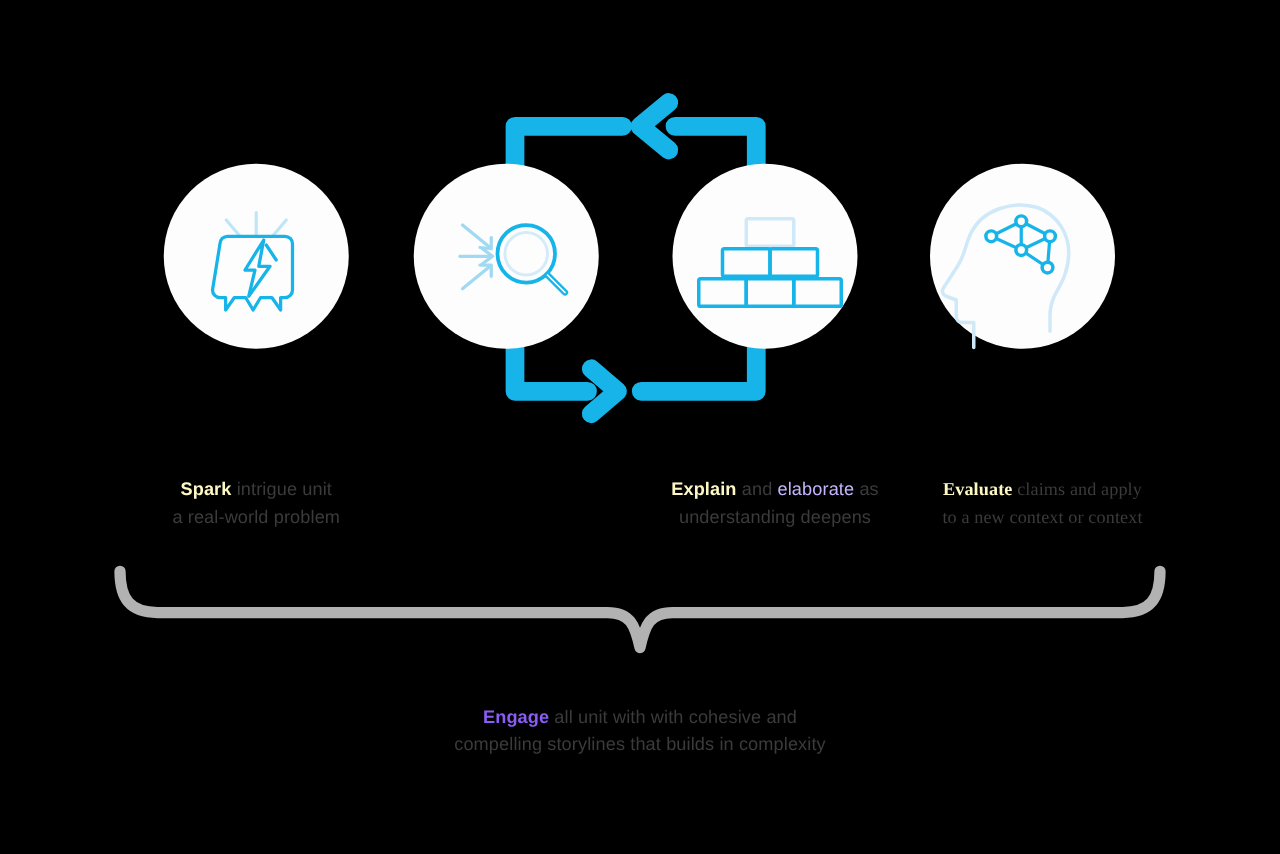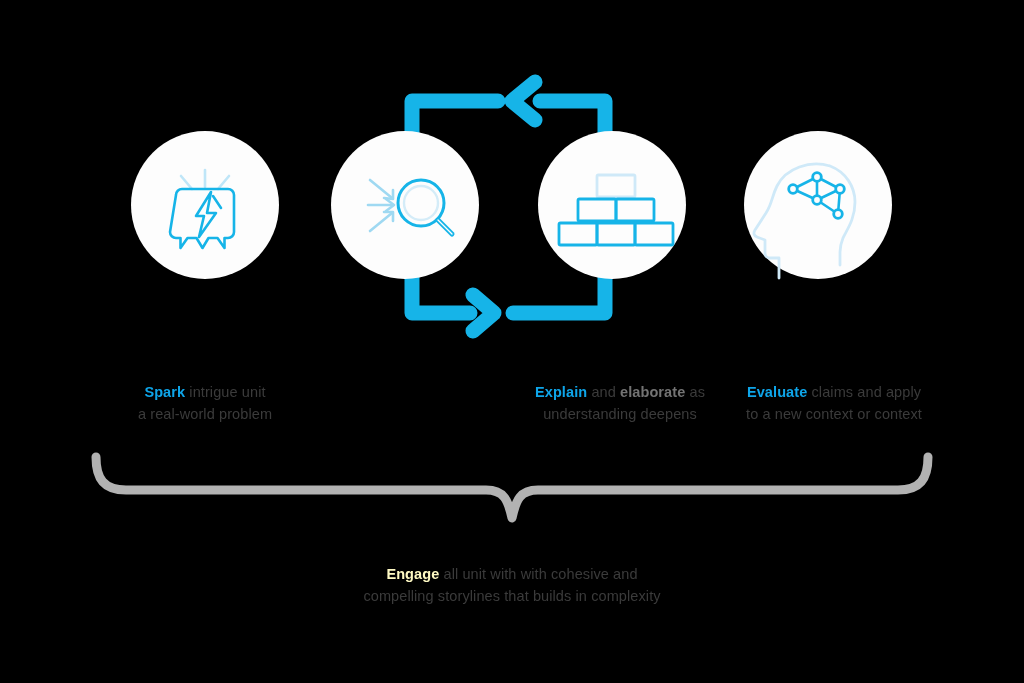--- a/index.html
+++ b/index.html
@@ -27,41 +27,41 @@
     width: 230px;
     text-align: center;
     color: #3b3b3b;
     font-size: 14.5px;
     line-height: 22px;
     font-family: "Liberation Sans", sans-serif;
     letter-spacing: 0.1px;
   }
   .step-label .lead {
     font-weight: bold;
-    color: #0ea5e9;
+    color: #fef9c3;
   }
   .step-label .lead2 {
-    font-weight: bold;
-    color: #737373;
+    font-weight: normal;
+    color: #c4b5fd;
   }
   #caption {
     position: absolute;
     left: 262px;
     top: 563px;
     width: 500px;
     text-align: center;
     color: #3b3b3b;
     font-size: 14.5px;
     line-height: 22px;
     font-family: "Liberation Sans", sans-serif;
     letter-spacing: 0.1px;
   }
   #caption .lead {
     font-weight: bold;
-    color: #fef9c3;
+    color: #8b5cf6;
   }
 </style>
 </head>
 <body>
 
 <div id="stage">
 
   <svg id="svg-layer" viewBox="0 0 1024 683">
 
     <g>
@@ -194,21 +194,21 @@
     <span class="lead">Spark</span><span> intrigue unit</span><br>
     <span>a real-world problem</span>
   </div>
 
 
   <div class="step-label" style="left:505px; top:381px;">
     <span class="lead">Explain</span><span> and </span><span class="lead2">elaborate</span><span> as</span><br>
     <span>understanding deepens</span>
   </div>
 
-  <div class="step-label" style="left:719px; top:381px;">
+  <div class="step-label" style="left:719px; top:381px;font-family:Liberation Serif, serif;">
     <span class="lead">Evaluate</span><span> claims and apply</span><br>
     <span>to a new context or context</span>
   </div>
 
   <div id="caption">
     <span class="lead">Engage</span><span> all unit with with cohesive and</span><br>
     <span>compelling storylines that builds in complexity</span>
   </div>
 
 </div>

